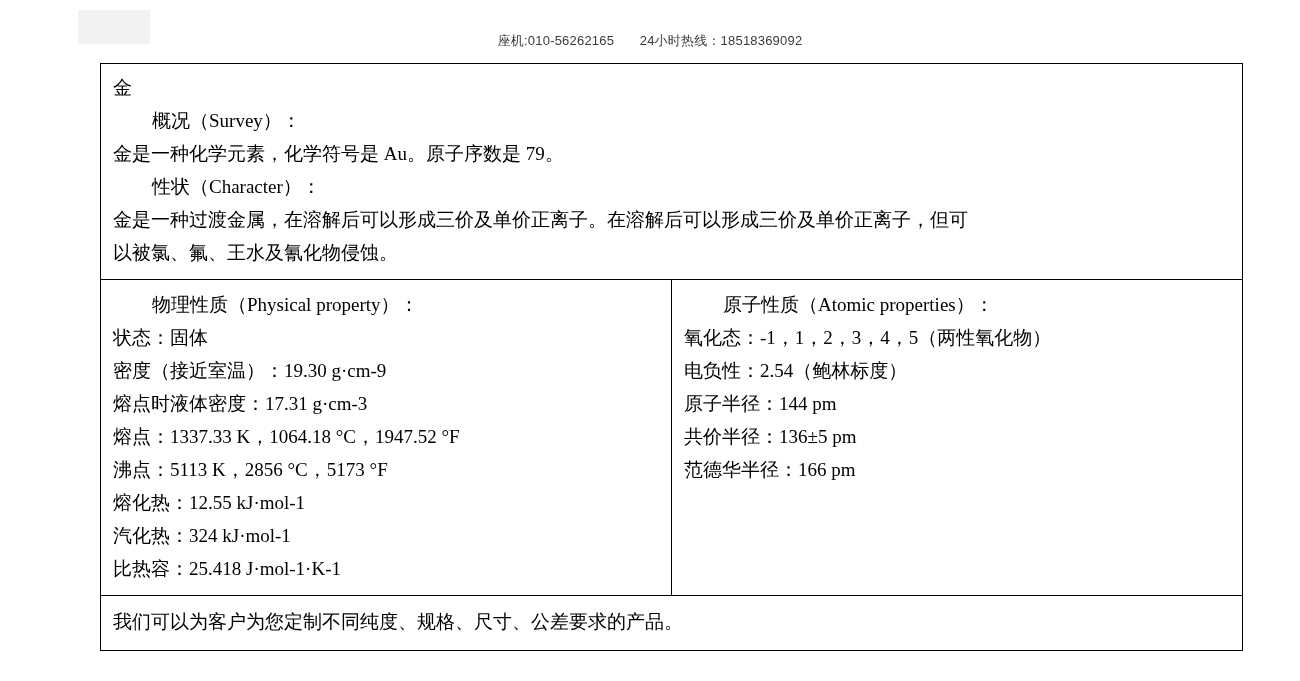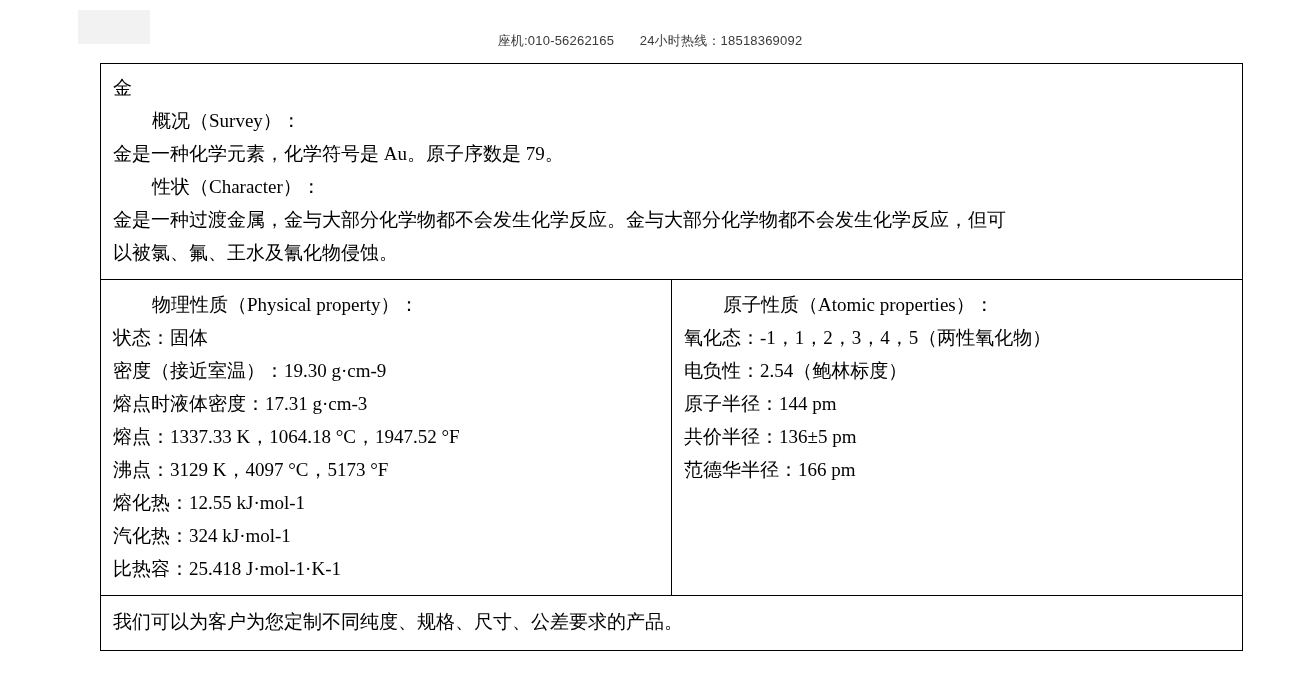--- a/index.html
+++ b/index.html
@@ -98,32 +98,32 @@
   </div>
 
   <table class="doc-table">
     <tbody>
         <tr>
       <td colspan="2">
         <div class="title-line">金</div>
         <div class="line head bold-label">概况（Survey）：</div>
         <div class="line">金是一种化学元素，化学符号是 Au。原子序数是 79。</div>
         <div class="line head bold-label">性状（Character）：</div>
-        <div class="line">金是一种过渡金属，金与大部分化学物都不会发生化学反应。金与大部分化学物都不会发生化学反应，但可</div>
+        <div class="line">金是一种过渡金属，在溶解后可以形成三价及单价正离子。在溶解后可以形成三价及单价正离子，但可</div>
         <div class="line">以被氯、氟、王水及氰化物侵蚀。</div>
       </td>
     </tr>
     <tr>
       <td class="cell-left">
         <div class="line head bold-label">物理性质（Physical property）：</div>
         <div class="line">状态：固体</div>
         <div class="line">密度（接近室温）：19.30 g·cm-9</div>
         <div class="line">熔点时液体密度：17.31 g·cm-3</div>
         <div class="line">熔点：1337.33 K，1064.18 °C，1947.52 °F</div>
-        <div class="line">沸点：3129 K，4097 °C，5173 °F</div>
+        <div class="line">沸点：5113 K，2856 °C，5173 °F</div>
         <div class="line">熔化热：12.55 kJ·mol-1</div>
         <div class="line">汽化热：324 kJ·mol-1</div>
         <div class="line">比热容：25.418 J·mol-1·K-1</div>
       </td>
       <td class="cell-right">
         <div class="line head bold-label">原子性质（Atomic properties）：</div>
         <div class="line">氧化态：-1，1，2，3，4，5（两性氧化物）</div>
         <div class="line">电负性：2.54（鲍林标度）</div>
         <div class="line">原子半径：144 pm</div>
         <div class="line">共价半径：136±5 pm</div>

